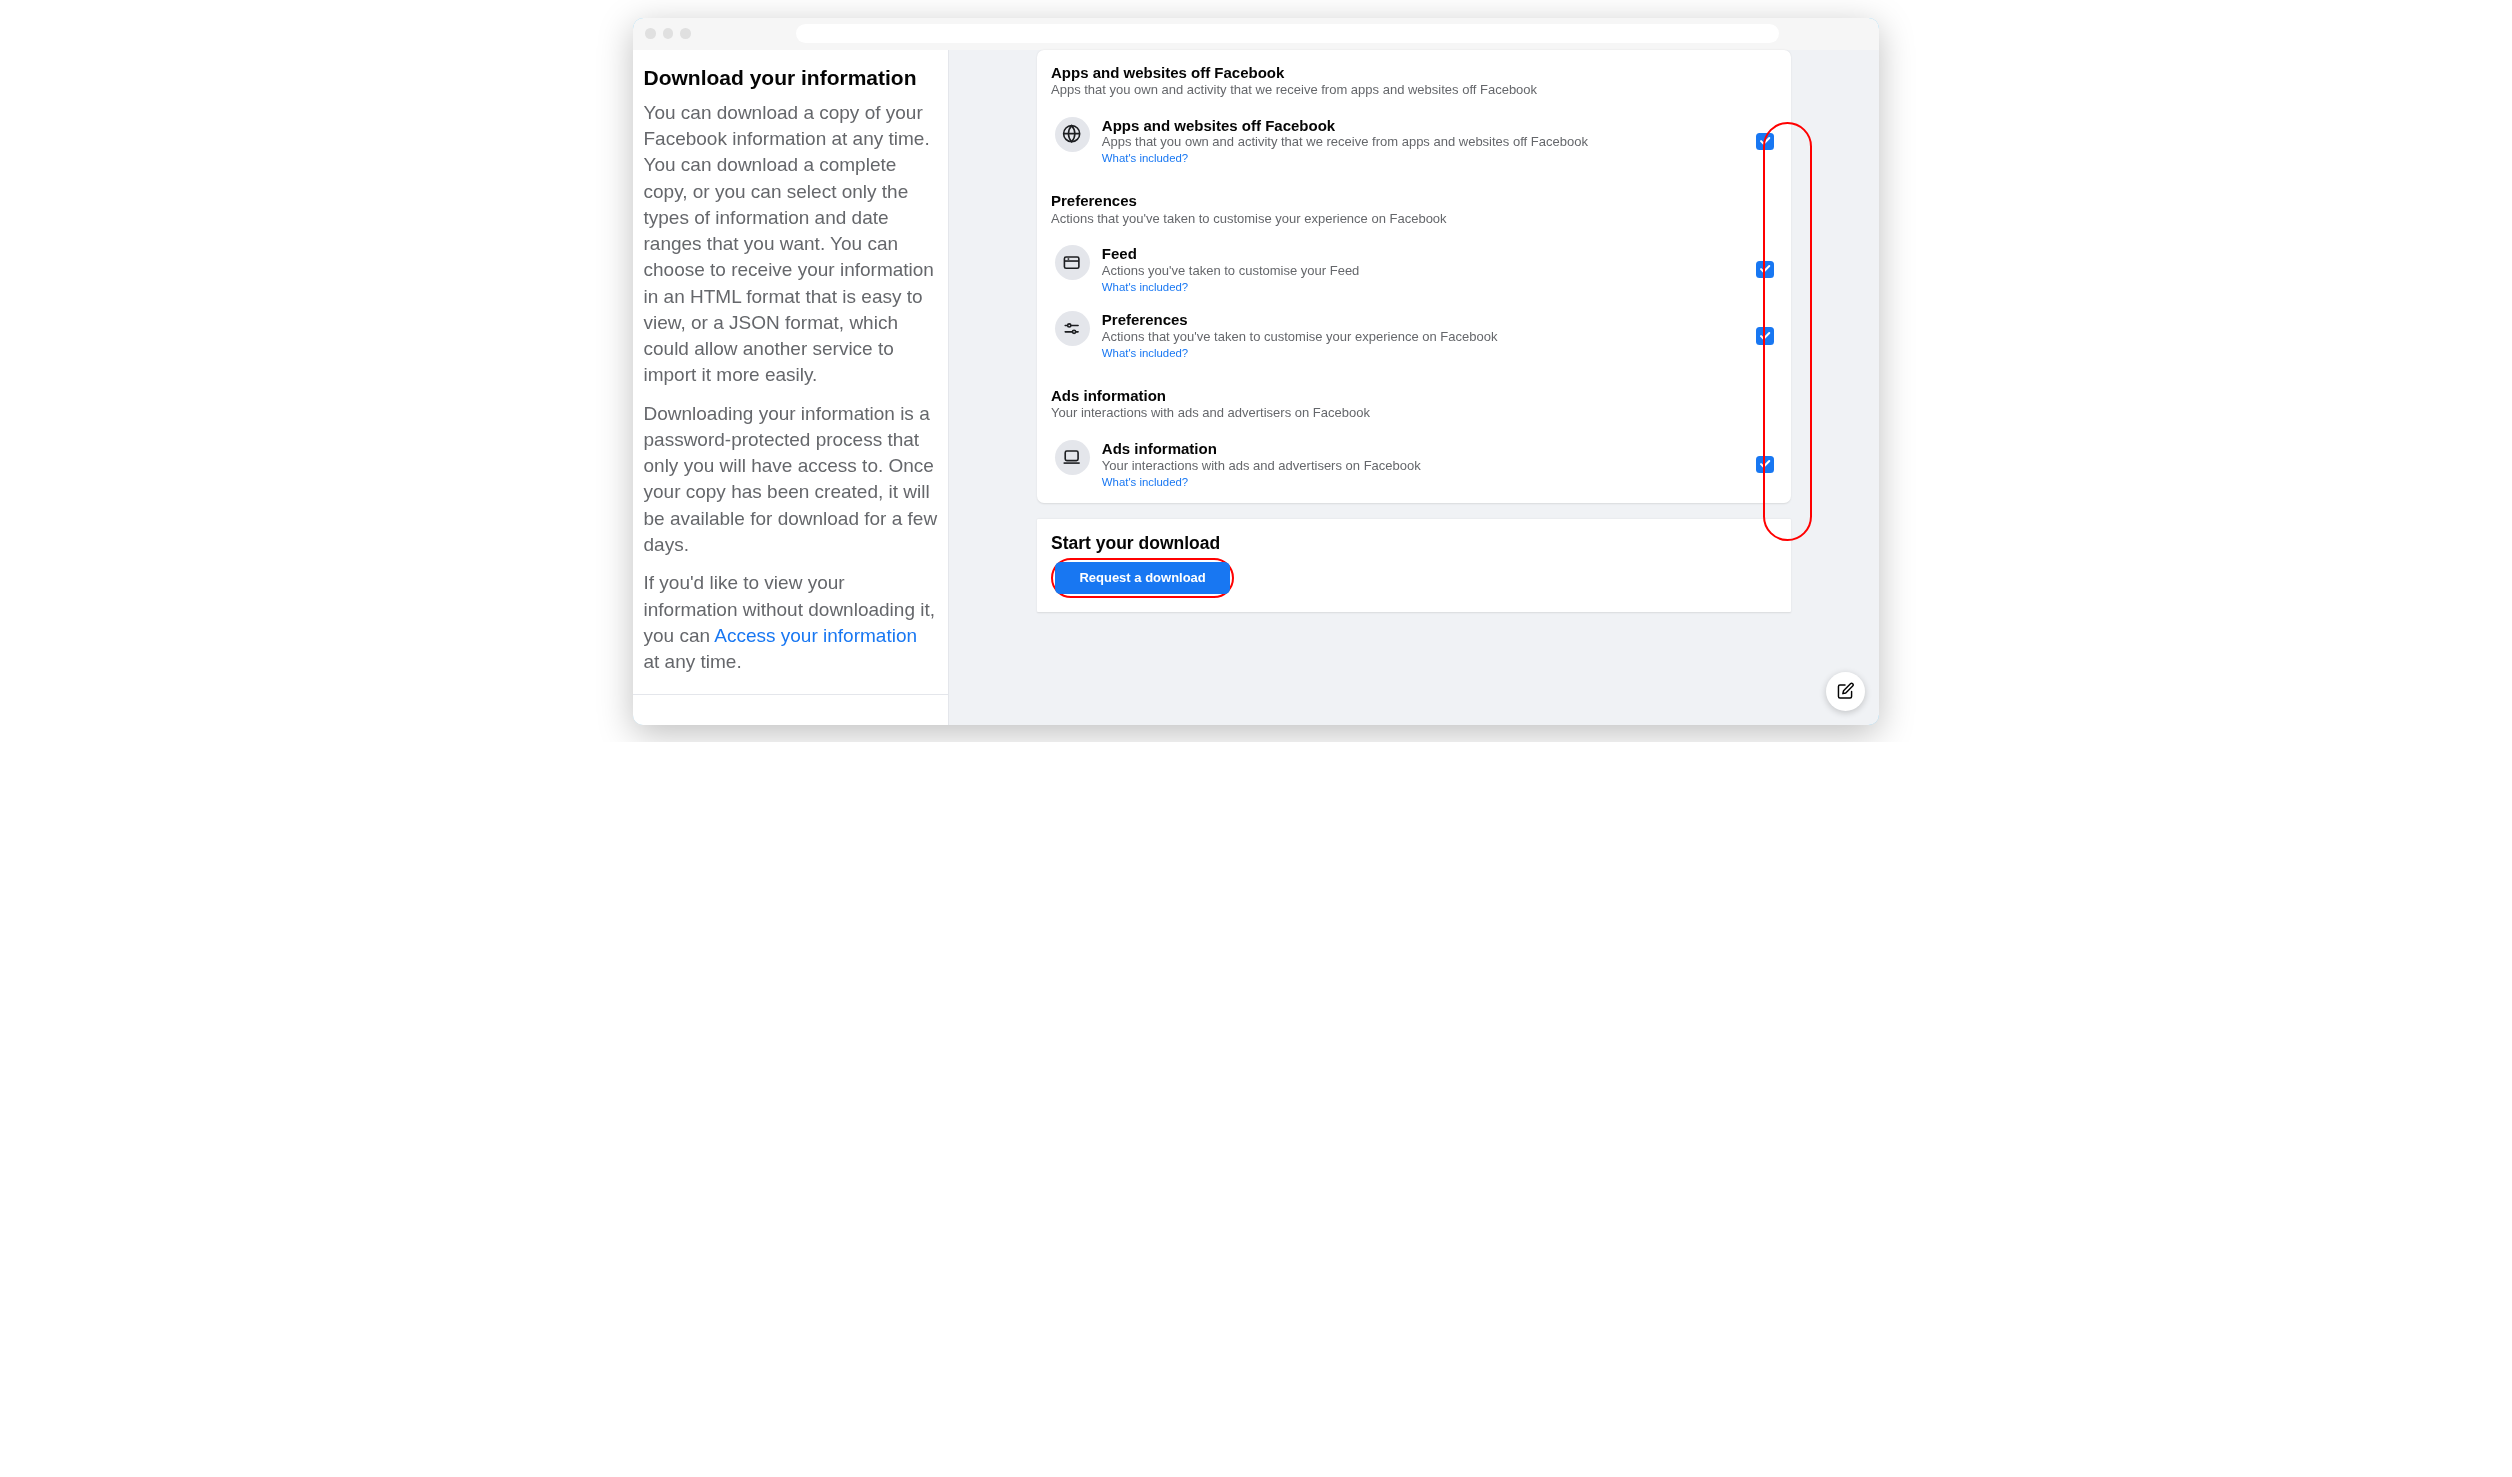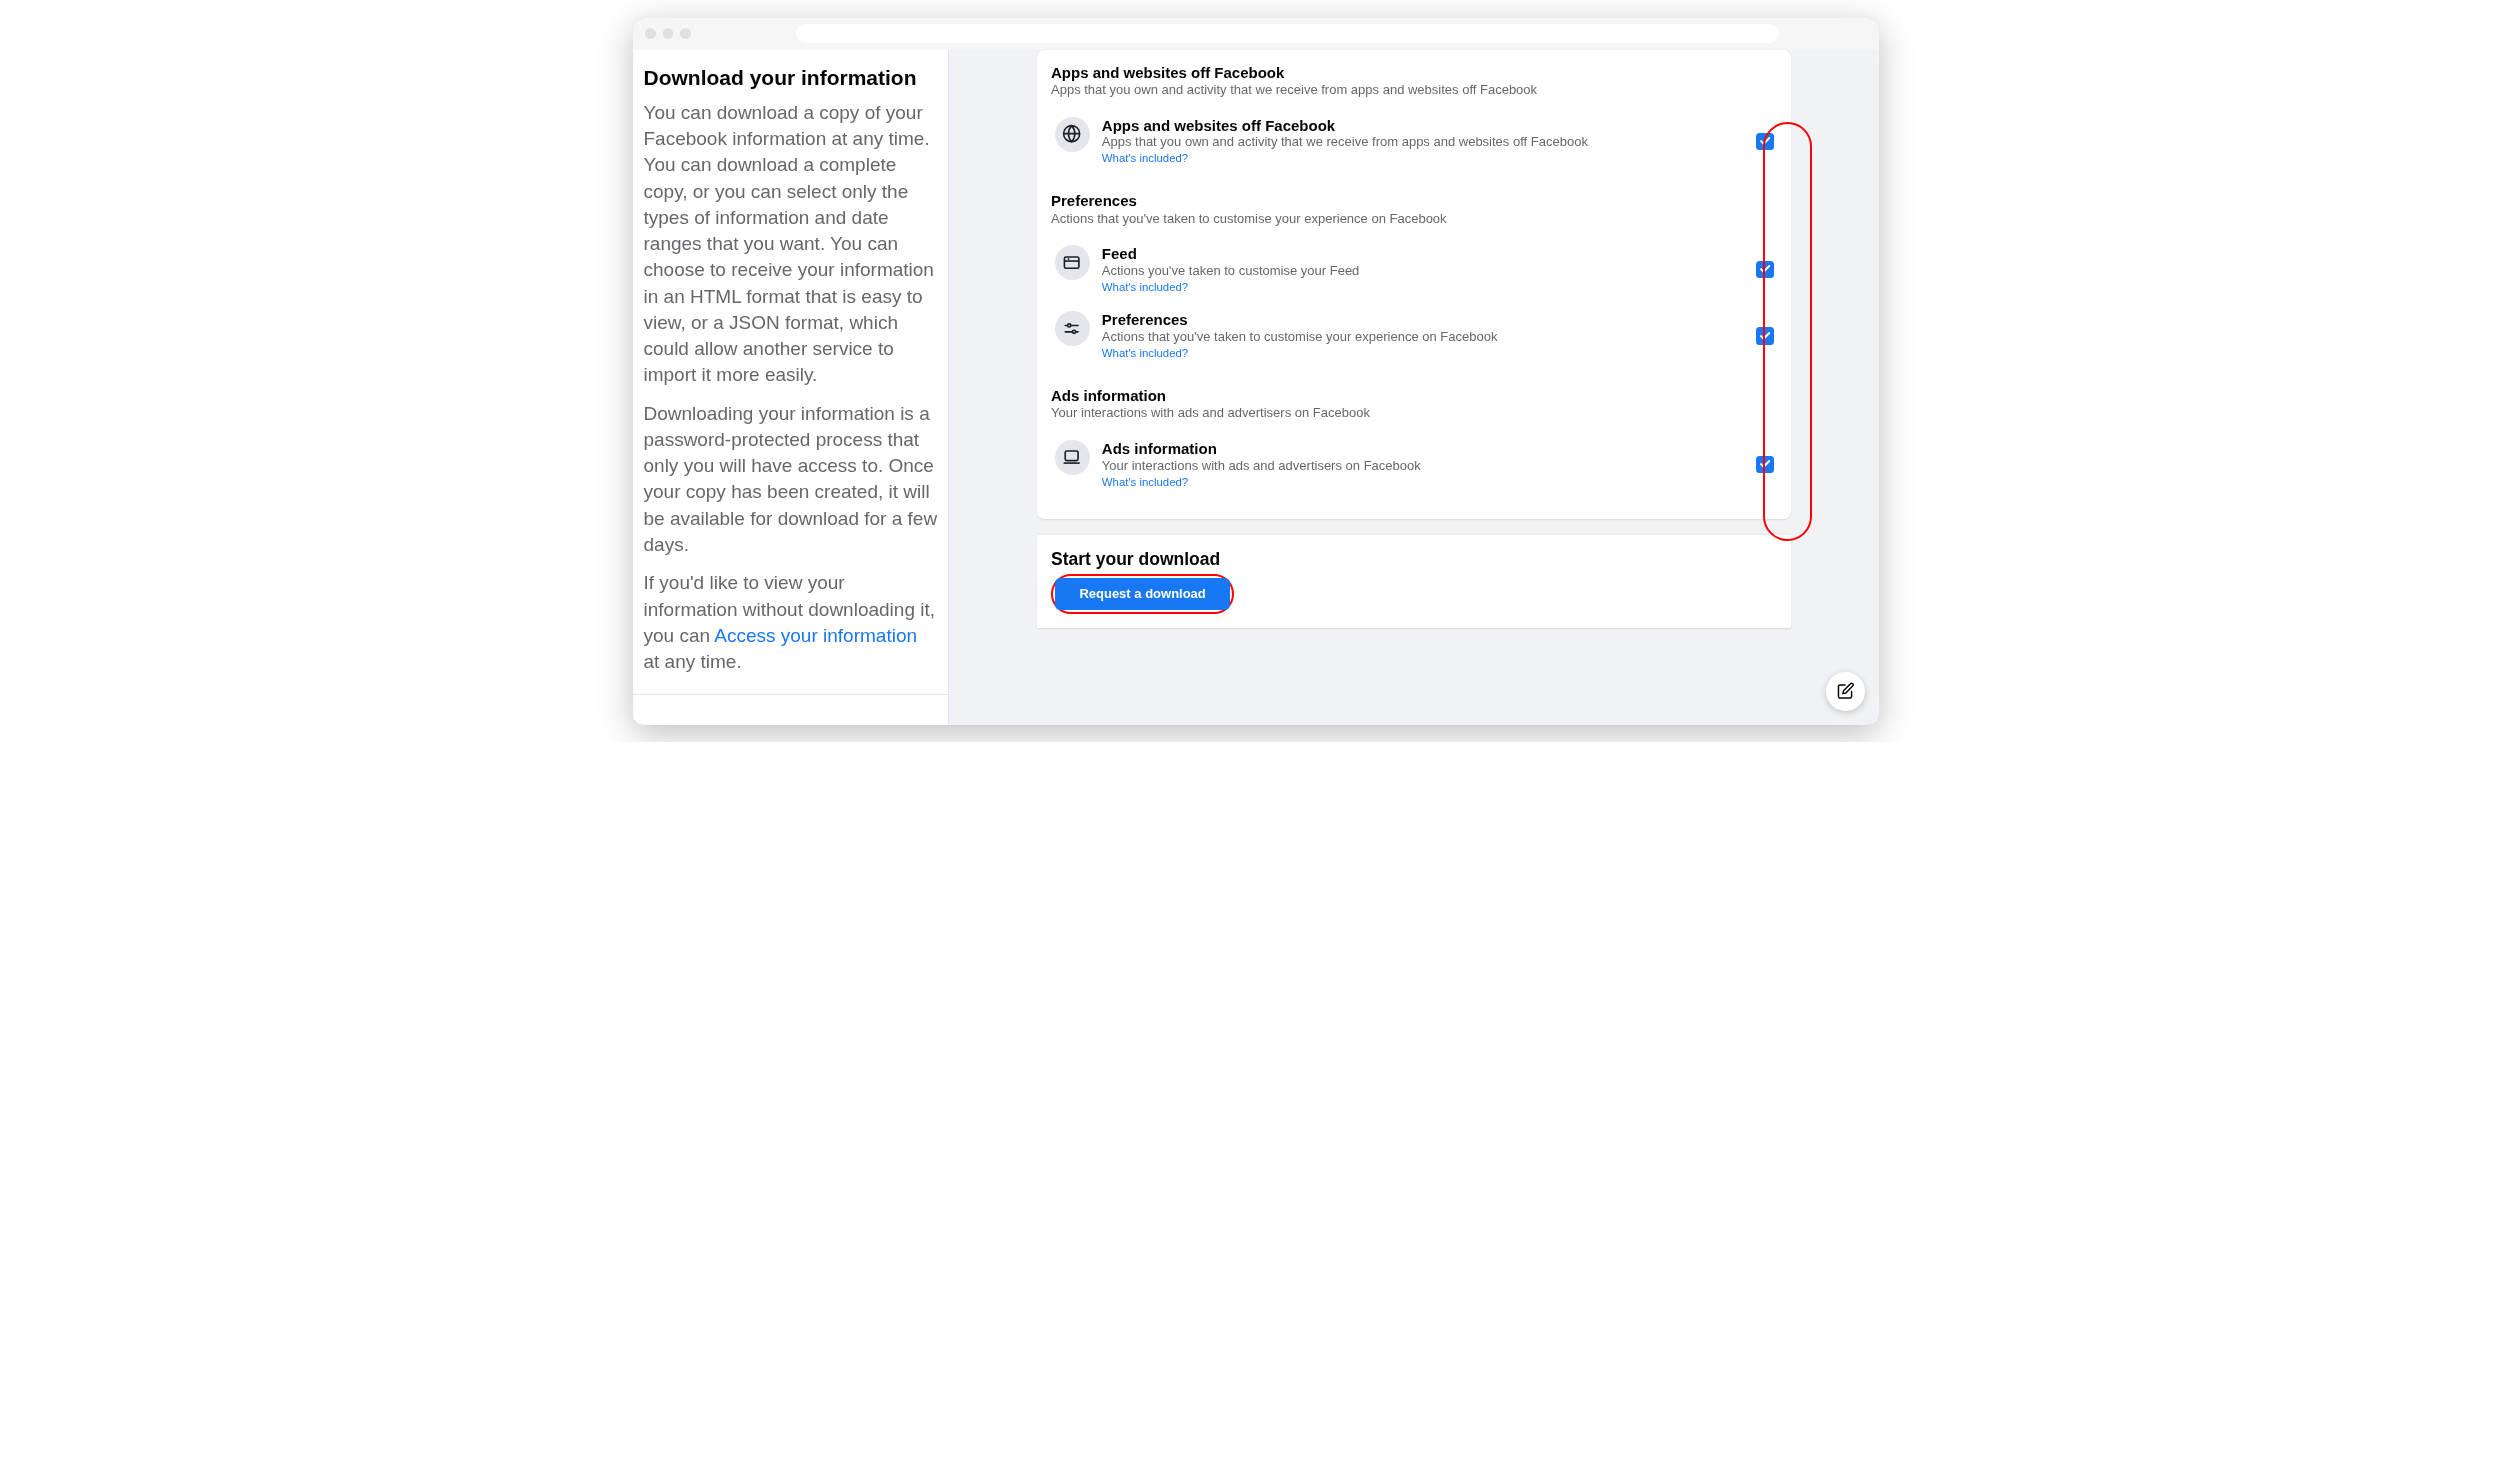--- a/index.html
+++ b/index.html
@@ -100,21 +100,21 @@
     }
     .main {
       flex: 1;
       padding: 0 88px 17.5px 88px;
       position: relative;
     }
     .card {
       background: #ffffff;
       border-radius: 7px;
       box-shadow: 0 0.9px 1.8px rgba(0,0,0,0.1);
-      padding: 14px 14px 22px 14px;
+      padding: 14px 14px 6px 14px;
       margin-bottom: 16px;
     }
     .section-header h2 {
       font-size: 15px;
       font-weight: 700;
       color: #050505;
     }
     .section-header p {
       font-size: 13px;
       color: #65676b;

